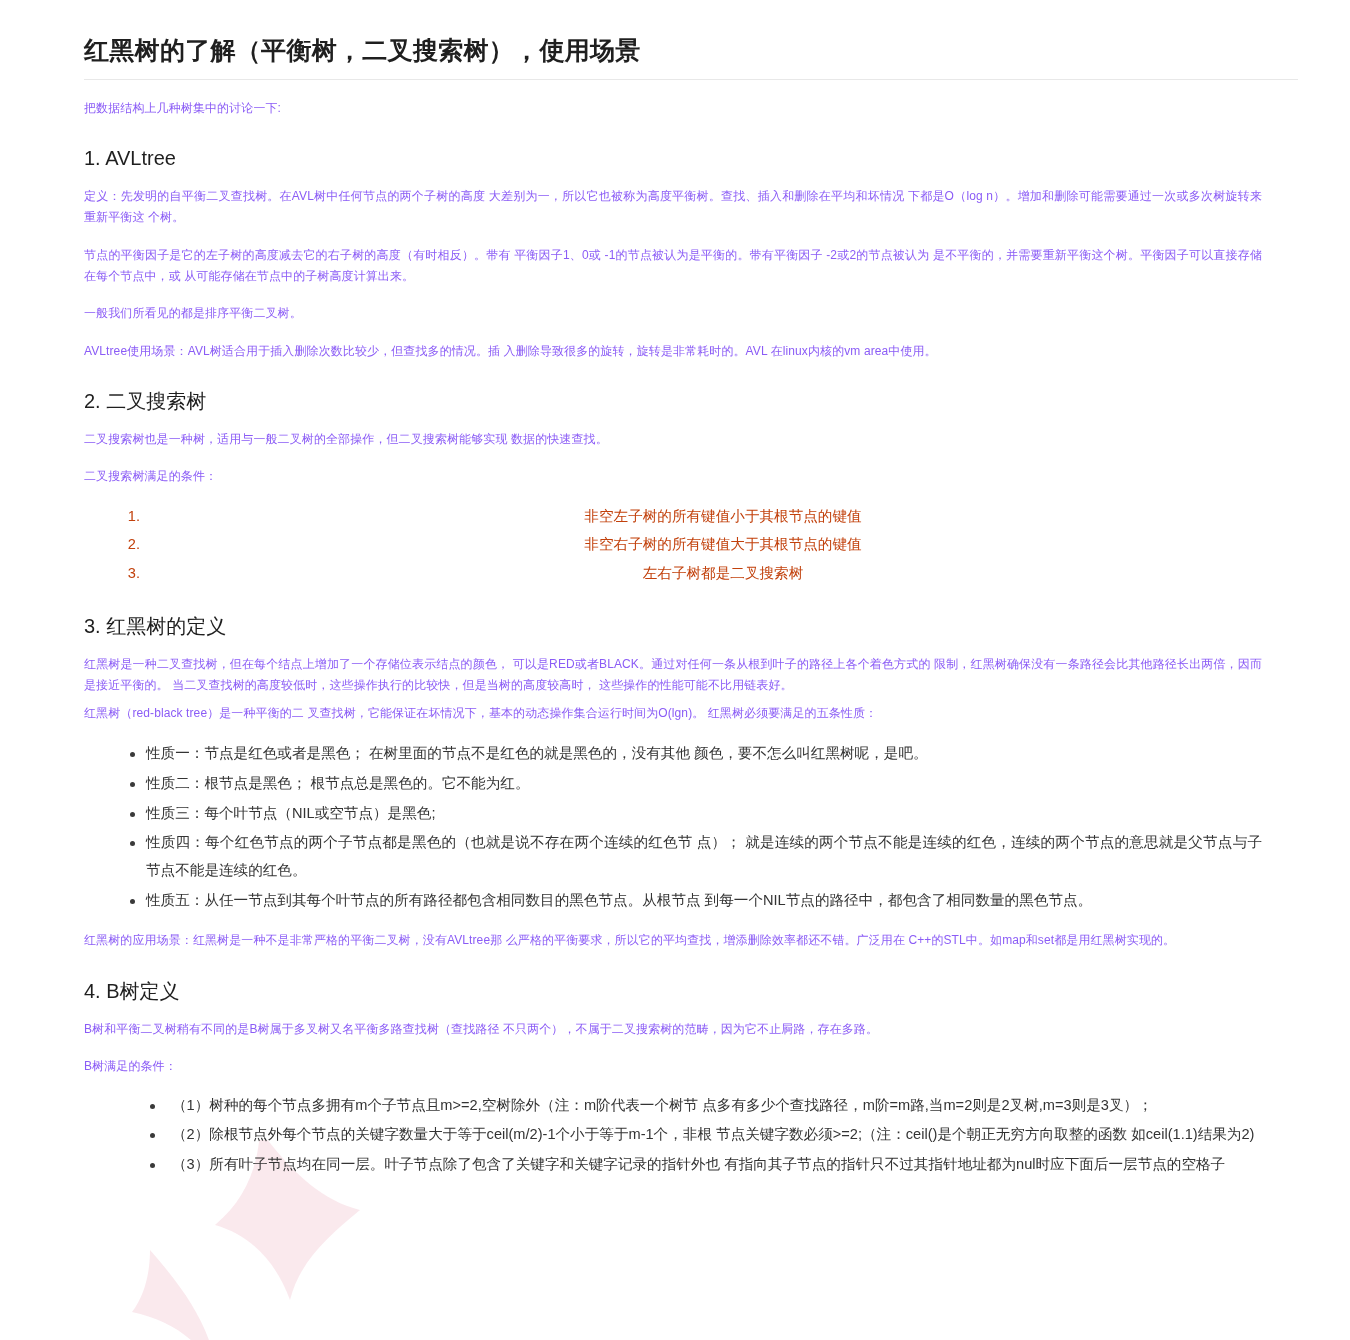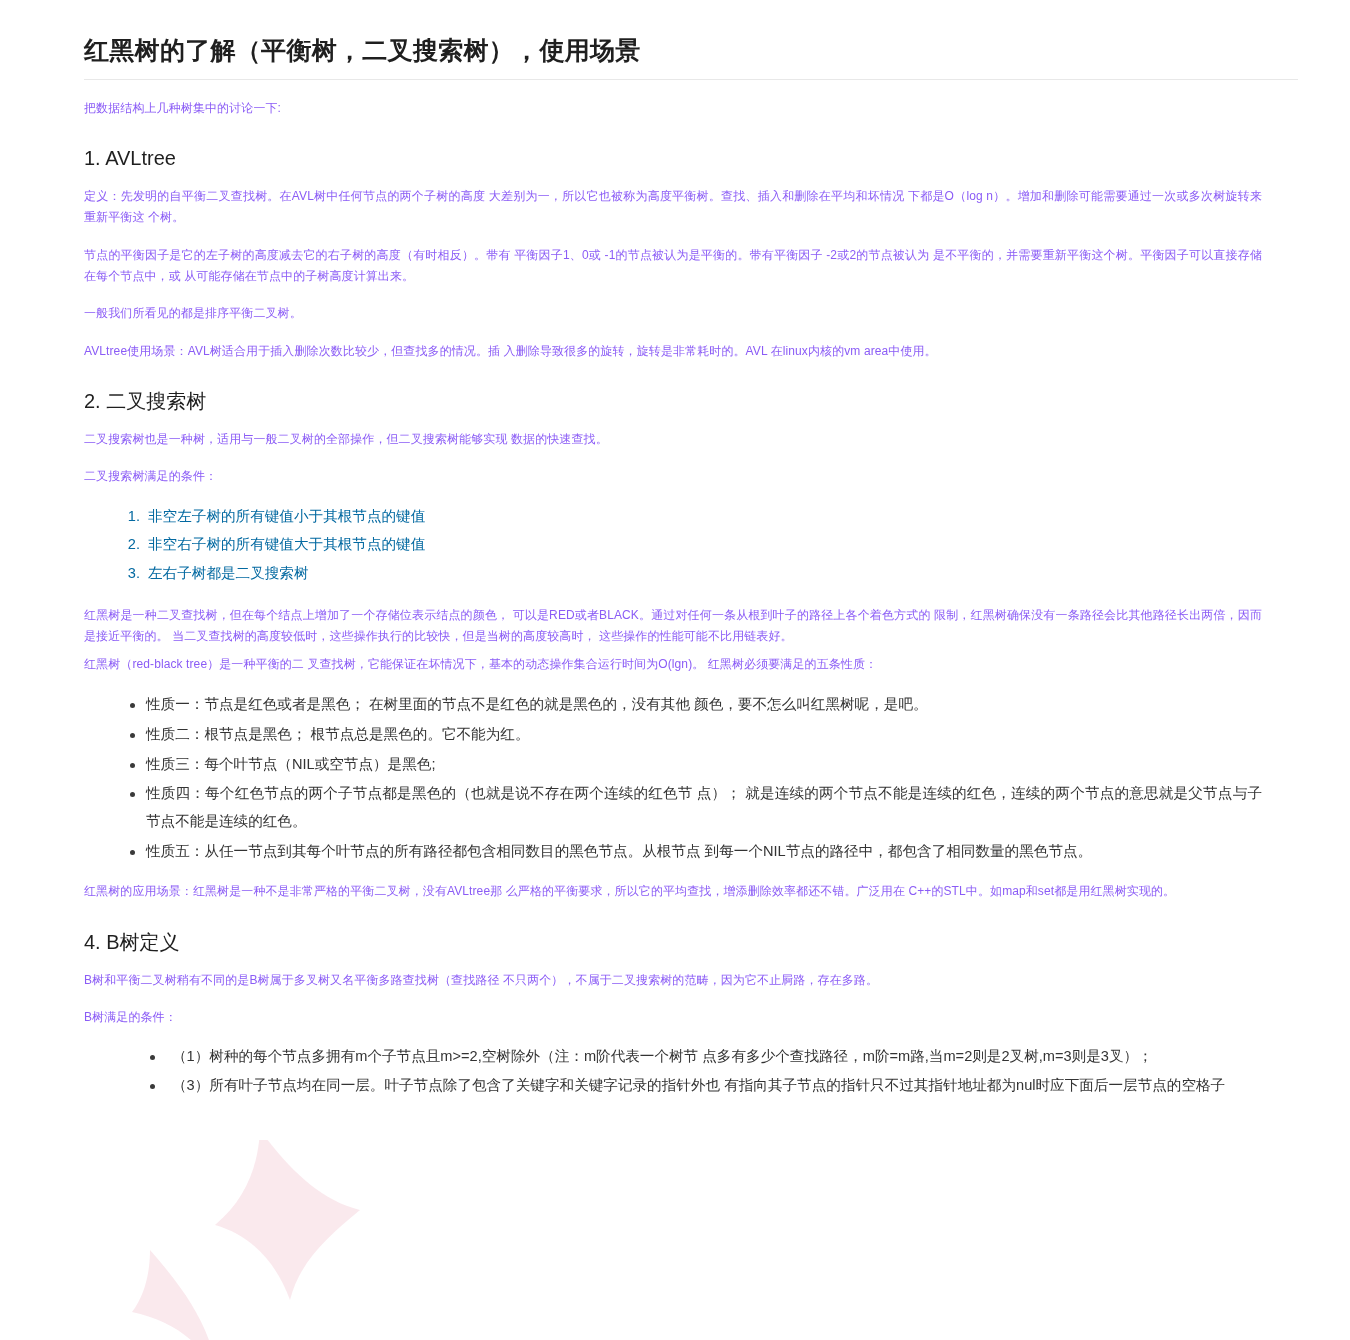--- a/index.html
+++ b/index.html
@@ -64,21 +64,22 @@
     text-align: justify;
     padding-right: 36px;
   }
   p.tight { margin-bottom: 14px; }
 
   ol.num-list {
     margin: 4px 0 18px 0;
     padding-left: 60px;
     font-size: 14.6px;
     line-height: 1.95;
-    color: #0369a1;
+    color: #c2410c;
+    text-align: center;
   }
   ol.num-list li { padding-left: 4px; }
 
   ul.bullet-list {
     margin: 2px 0 16px 0;
     padding-left: 46px;
     font-size: 14.6px;
     line-height: 1.9;
     color: #333333;
     list-style: none;
@@ -132,33 +133,35 @@
 
   <h2 class="sec-title">2. 二叉搜索树</h2>
   <p class="para">二叉搜索树也是一种树，适用与一般二叉树的全部操作，但二叉搜索树能够实现 数据的快速查找。</p>
   <p class="para tight">二叉搜索树满足的条件：</p>
   <ol class="num-list">
     <li>非空左子树的所有键值小于其根节点的键值</li>
     <li>非空右子树的所有键值大于其根节点的键值</li>
     <li>左右子树都是二叉搜索树</li>
   </ol>
 
+  <h2 class="sec-title">3. 红黑树的定义</h2>
   <p class="para" style="margin-bottom:6px;">红黑树是一种二叉查找树，但在每个结点上增加了一个存储位表示结点的颜色， 可以是RED或者BLACK。通过对任何一条从根到叶子的路径上各个着色方式的 限制，红黑树确保没有一条路径会比其他路径长出两倍，因而是接近平衡的。 当二叉查找树的高度较低时，这些操作执行的比较快，但是当树的高度较高时， 这些操作的性能可能不比用链表好。</p>
   <p class="para">红黑树（red-black tree）是一种平衡的二 叉查找树，它能保证在坏情况下，基本的动态操作集合运行时间为O(lgn)。 红黑树必须要满足的五条性质：</p>
   <ul class="bullet-list">
     <li>性质一：节点是红色或者是黑色； 在树里面的节点不是红色的就是黑色的，没有其他 颜色，要不怎么叫红黑树呢，是吧。</li>
     <li>性质二：根节点是黑色； 根节点总是黑色的。它不能为红。</li>
     <li>性质三：每个叶节点（NIL或空节点）是黑色;</li>
     <li>性质四：每个红色节点的两个子节点都是黑色的（也就是说不存在两个连续的红色节 点）； 就是连续的两个节点不能是连续的红色，连续的两个节点的意思就是父节点与子节点不能是连续的红色。</li>
     <li>性质五：从任一节点到其每个叶节点的所有路径都包含相同数目的黑色节点。从根节点 到每一个NIL节点的路径中，都包含了相同数量的黑色节点。</li>
   </ul>
   <p class="para">红黑树的应用场景：红黑树是一种不是非常严格的平衡二叉树，没有AVLtree那 么严格的平衡要求，所以它的平均查找，增添删除效率都还不错。广泛用在 C++的STL中。如map和set都是用红黑树实现的。</p>
 
   <h2 class="sec-title">4. B树定义</h2>
   <p class="para">B树和平衡二叉树稍有不同的是B树属于多叉树又名平衡多路查找树（查找路径 不只两个），不属于二叉搜索树的范畴，因为它不止屙路，存在多路。</p>
   <p class="para tight">B树满足的条件：</p>
   <ul class="bullet-list paren">
     <li>（1）树种的每个节点多拥有m个子节点且m&gt;=2,空树除外（注：m阶代表一个树节 点多有多少个查找路径，m阶=m路,当m=2则是2叉树,m=3则是3叉）；</li>
+    <li>（2）除根节点外每个节点的关键字数量大于等于ceil(m/2)-1个小于等于m-1个，非根 节点关键字数必须&gt;=2;（注：ceil()是个朝正无穷方向取整的函数 如ceil(1.1)结果为2)</li>
     <li>（3）所有叶子节点均在同一层。叶子节点除了包含了关键字和关键字记录的指针外也 有指向其子节点的指针只不过其指针地址都为nul时应下面后一层节点的空格子</li>
 
   </ul>
 
 </div>
 
 </body></html>

